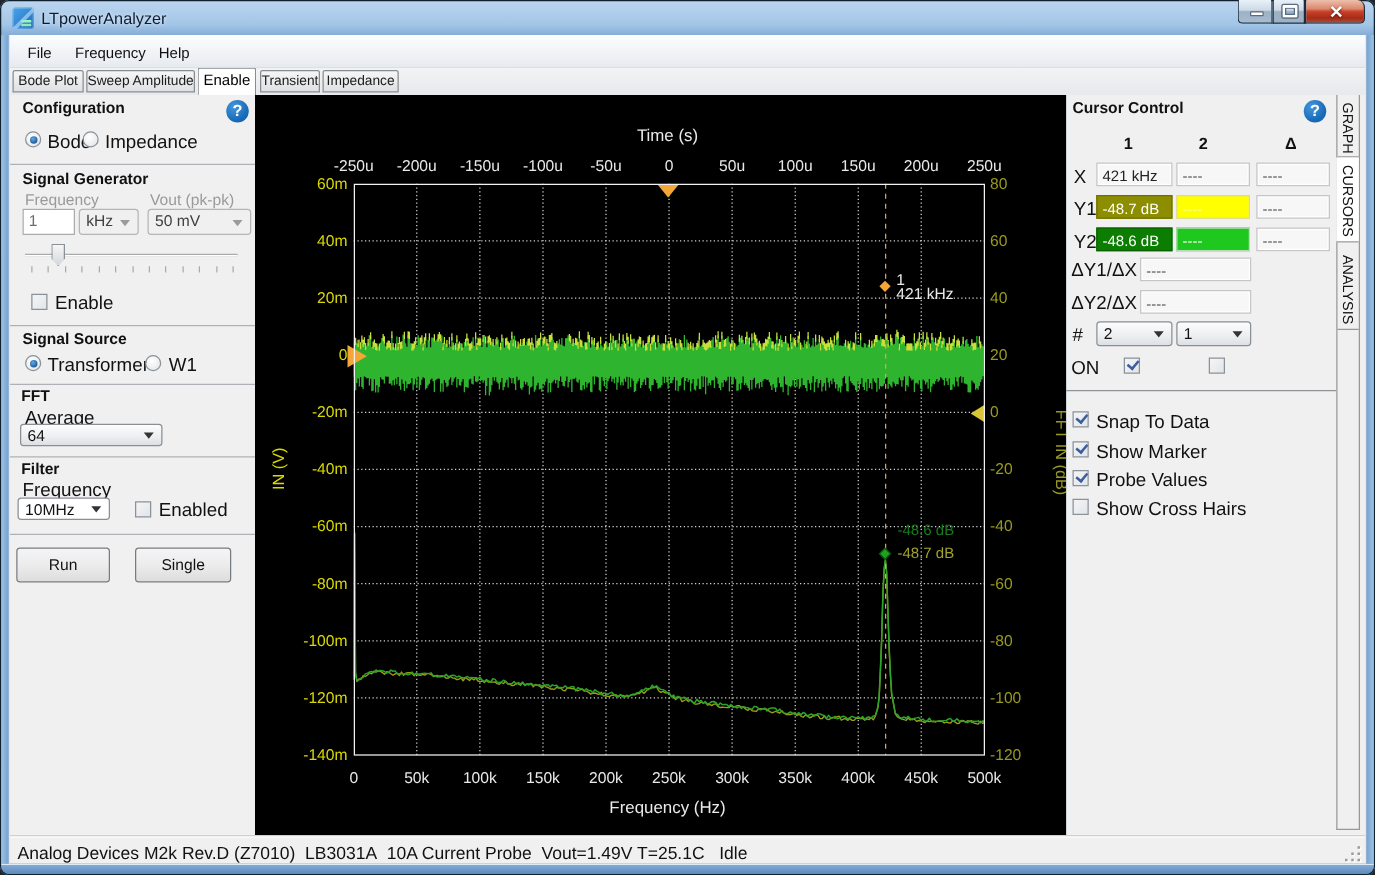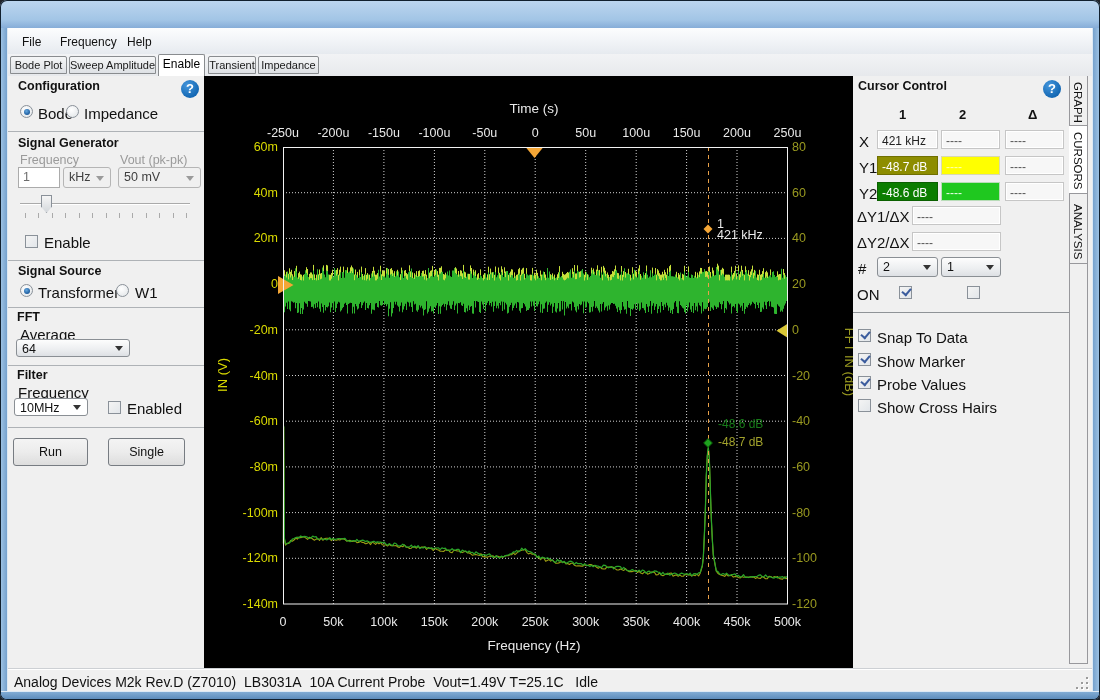--- a/index.html
+++ b/index.html
@@ -50,20 +50,33 @@
  font-size:12.5px;color:#111;padding:2px 5px;}
 .combo.dis{border-color:#b5b5b5;background:#f0f0f0;color:#404040;}
 .combo .arr{position:absolute;right:6px;top:50%;margin-top:-2px;width:0;height:0;border-left:4.5px solid transparent;border-right:4.5px solid transparent;border-top:5px solid #333;}
 .combo.dis .arr{border-top-color:#9a9a9a;}
 .btn{position:absolute;border:1px solid #777c82;border-radius:3px;background:linear-gradient(180deg,#f4f4f4,#ececec 50%,#dddddd);
  font-size:12.5px;color:#111;text-align:center;}
 .fld{position:absolute;height:19px;border:1px solid #c6c6c6;background:#f7f7f7;font-size:12px;color:#222;padding:2.5px 4px;box-shadow:inset 0 0 0 1px #fff;}
 .vtab{position:absolute;font-size:11.5px;color:#111;writing-mode:vertical-rl;text-align:center;}
 </style></head><body>
 <div id="win">
+    <div id="titlebar">
+      <div id="ticon"></div>
+      <div id="ttext">LTpowerAnalyzer</div>
+      <div class="wbtn" id="btnmin">
+        <i></i>
+      </div>
+      <div class="wbtn" id="btnmax">
+        <i></i>
+      </div>
+      <div class="wbtn" id="btnclose">
+        <i>✕</i>
+      </div>
+    </div>
     <div id="menubar">
       <span class="menuitem" style="left:14px;">File</span>
       <span class="menuitem" style="left:52px;">Frequency</span>
       <span class="menuitem" style="left:119px;">Help</span>
     </div>
     <div id="tabstrip"></div>
     <div class="tab" style="left:10px;width:57px;">Bode Plot</div>
     <div class="tab" style="left:69px;width:87px;">Sweep Amplitude</div>
     <div class="tab" style="left:208px;width:48px;">Transient</div>
     <div class="tab" style="left:258px;width:61px;">Impedance</div>

